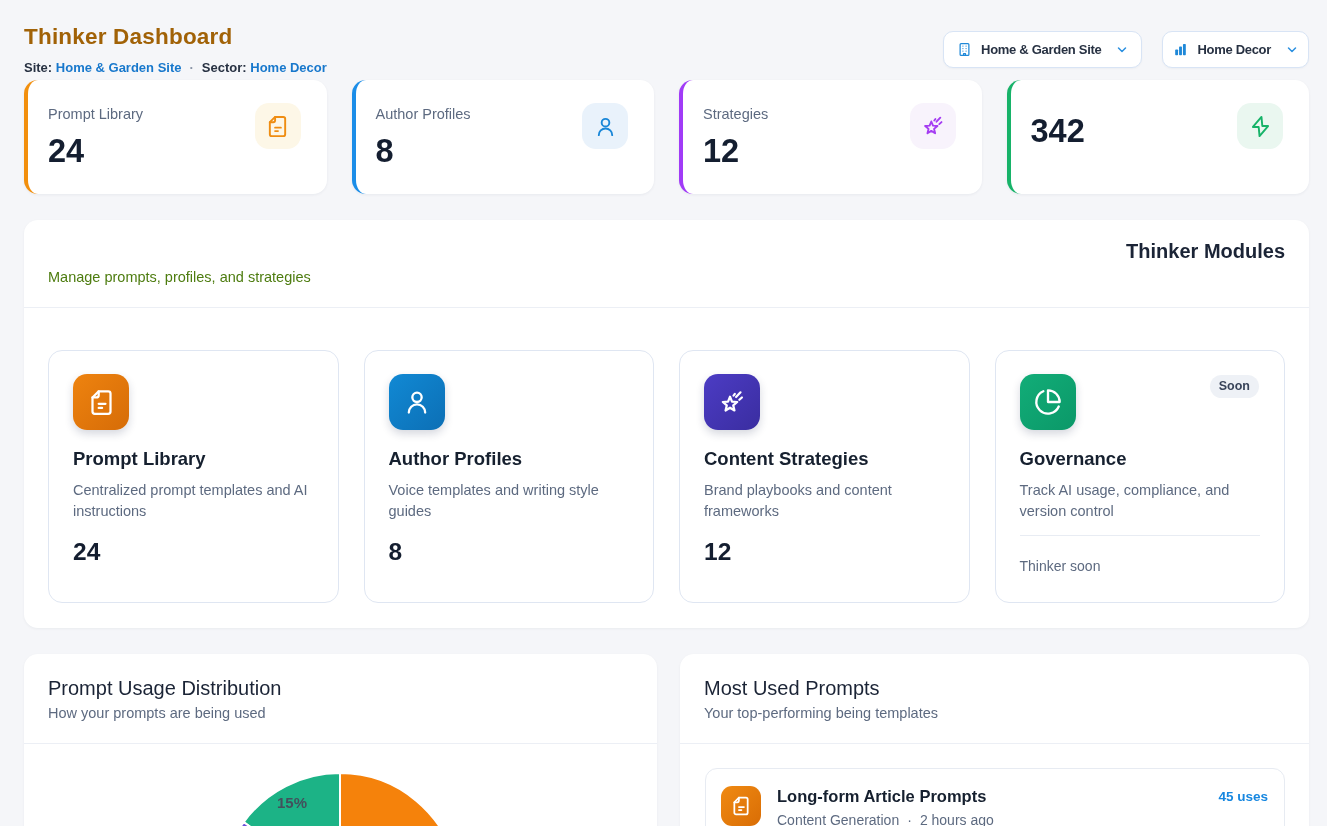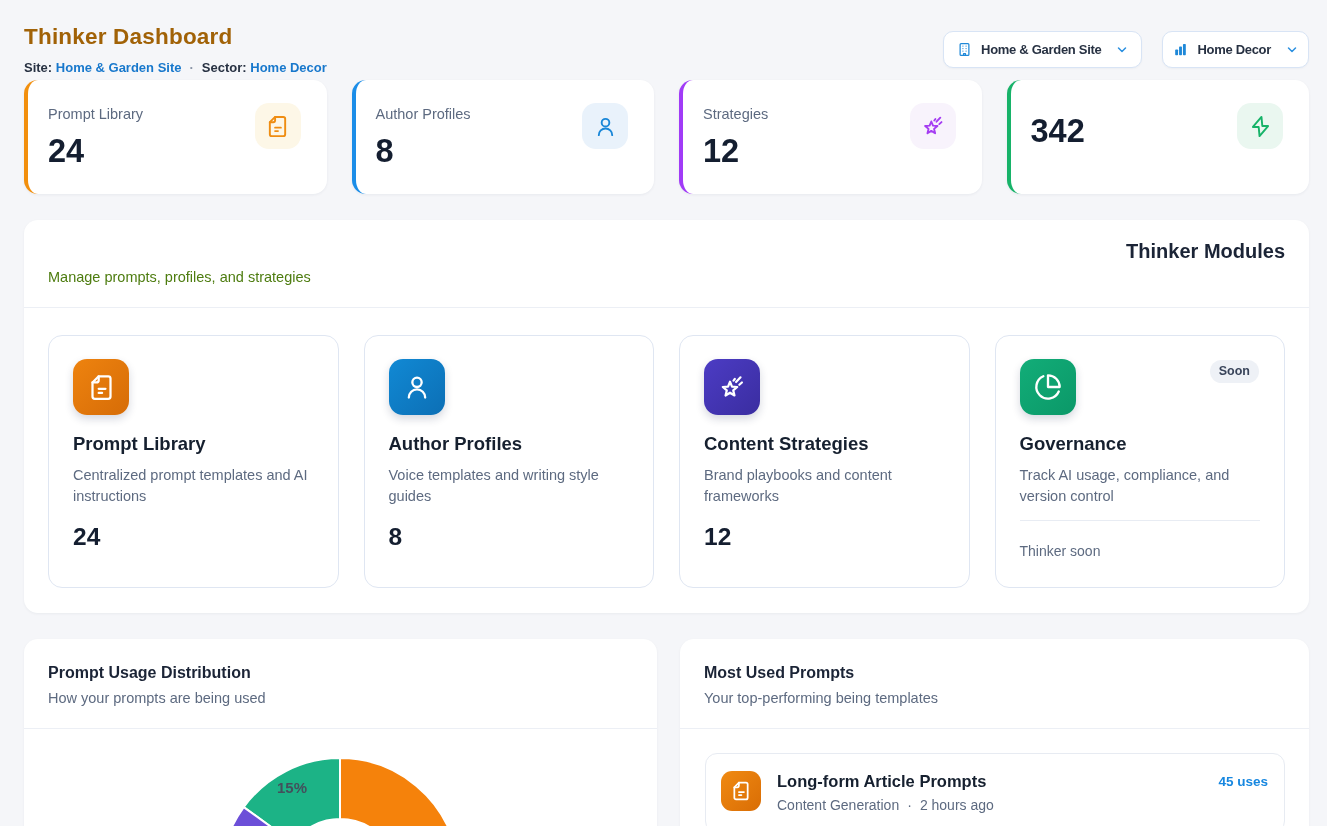--- a/index.html
+++ b/index.html
@@ -40,34 +40,34 @@
   border-radius:14px; display:flex; align-items:center; justify-content:center;
 }
 
 
 .section { margin-top:26px; background:#fff; border-radius:14px; box-shadow:0 1px 3px rgba(25,39,68,.05); }
 .sec-hd { padding:21px 24px 0 24px; }
 .sec-hd h2 { font-size:20px; font-weight:bold; color:#1b2436; line-height:20px;text-align:right; }
 .sec-hd p { margin-top:6px; font-size:14.5px; color:#4d7c0f; line-height:20px; }
 .sec-div { border-top:1px solid #eceff5; margin-top:20px; }
 .mods { display:grid; grid-template-columns:repeat(4,1fr); gap:25px; padding:27px 24px 25px 24px; }
-.mcard { position:relative; border:1px solid #dfe6f2; border-radius:14px; padding:23px 24px; height:253px; background:#fff; }
+.mcard { position:relative; border:1px solid #dfe6f2; border-radius:14px; padding:23px 24px; height:253px; background:#fff;margin-top:15px; }
 .micon { width:56px; height:56px; border-radius:14px; display:flex; align-items:center; justify-content:center; box-shadow:0 4px 9px rgba(30,40,80,.18); }
 .mcard h3 { margin-top:17px; font-size:18.5px; font-weight:bold; color:#16202f; line-height:24px; }
 .mcard .desc { margin-top:9px; font-size:14.5px; color:#5d6a80; line-height:21px; }
 .mcard .num { margin-top:15px; font-size:24.5px; font-weight:bold; color:#141e30; line-height:30px; }
 .soon { position:absolute; top:24px; right:25px; background:#eef1f6; color:#39445a; font-size:12.5px; font-weight:bold; border-radius:999px; padding:5px 9px; line-height:13px; }
 .gov-div { border-top:1px solid #e8ecf3; margin-top:13px; }
 .gov-soon { margin-top:20px; font-size:14px; color:#5d6a80; line-height:20px; }
 
 
 .bottom { display:grid; grid-template-columns:632.5px 629px; gap:23.5px; margin-top:26px; }
 .bcard { background:#fff; border-radius:14px; box-shadow:0 1px 3px rgba(25,39,68,.05); height:400px; }
 .bcard .hd { padding:23.5px 24px 0 24px; }
-.bcard .hd h2 { font-size:16px; font-weight:bold; color:#1b2436; line-height:20px; }
+.bcard .hd h2 { font-size:20px; font-weight:normal; color:#1b2436; line-height:20px; }
 .bcard .hd p { margin-top:5px; font-size:14.5px; color:#5d6a80; line-height:20px; }
 .bcard .dv { border-top:1px solid #eceff5; margin-top:20px; }
 .chartwrap { position:relative; height:99px; overflow:hidden; }
 .plist { padding:24px 24px 0 25px; }
 .pitem {
   display:flex; border:1px solid #e7ebf2; border-radius:12px;
   padding:17px 16px 0 15px; height:80px; background:#fff;
 }
 .pitem .picon { width:40px; height:40px; border-radius:11px; background:linear-gradient(135deg,#f08a12,#d96d05);
   display:flex; align-items:center; justify-content:center; flex:none; }

